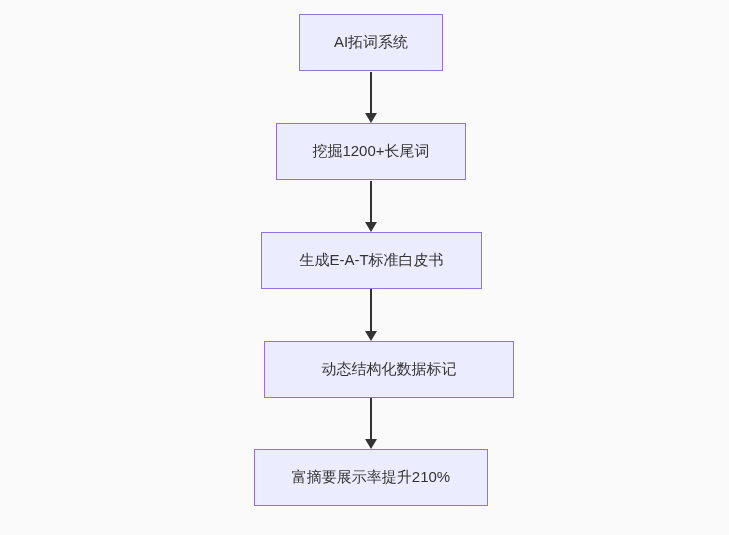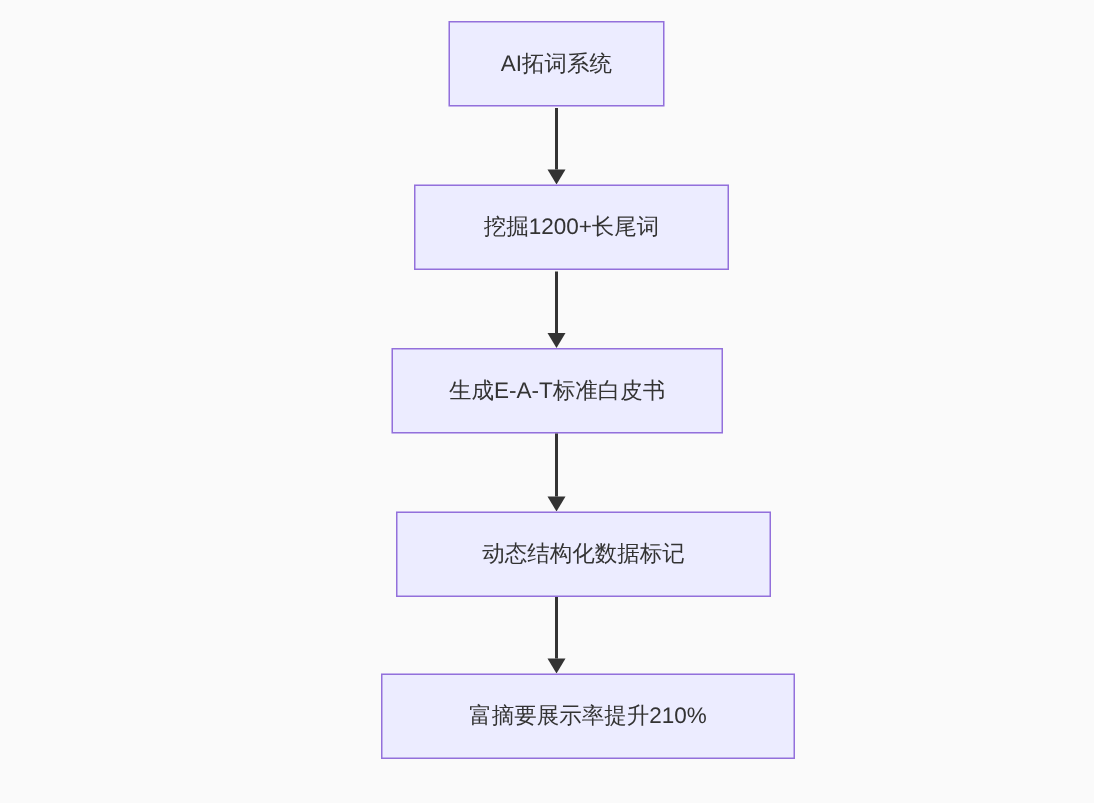--- a/index.html
+++ b/index.html
@@ -26,24 +26,24 @@
     border: 1px solid #9370DB;
     color: #333333;
     font-size: 15px;
     display: flex;
     align-items: center;
     justify-content: center;
     text-align: center;
     white-space: nowrap;
   }
   .node-0 { left: 299px; top: 14px;  width: 144px; }
-  .node-1 { left: 276px; top: 123px; width: 210px; }
+  .node-1 { left: 276px; top: 123px; width: 190px; }
   .node-2 { left: 261px; top: 232px; width: 221px; }
   .node-3 { left: 264px; top: 341px; width: 250px; }
-  .node-4 { left: 254px; top: 449px; width: 276px; justify-content: center; }
+  .node-4 { left: 254px; top: 449px; width: 234px; justify-content: center; }
 
   .edge {
     position: absolute;
     left: 365px;
     width: 12px;
   }
   .edge-line {
     position: absolute;
     left: 5px;
     top: 0;

